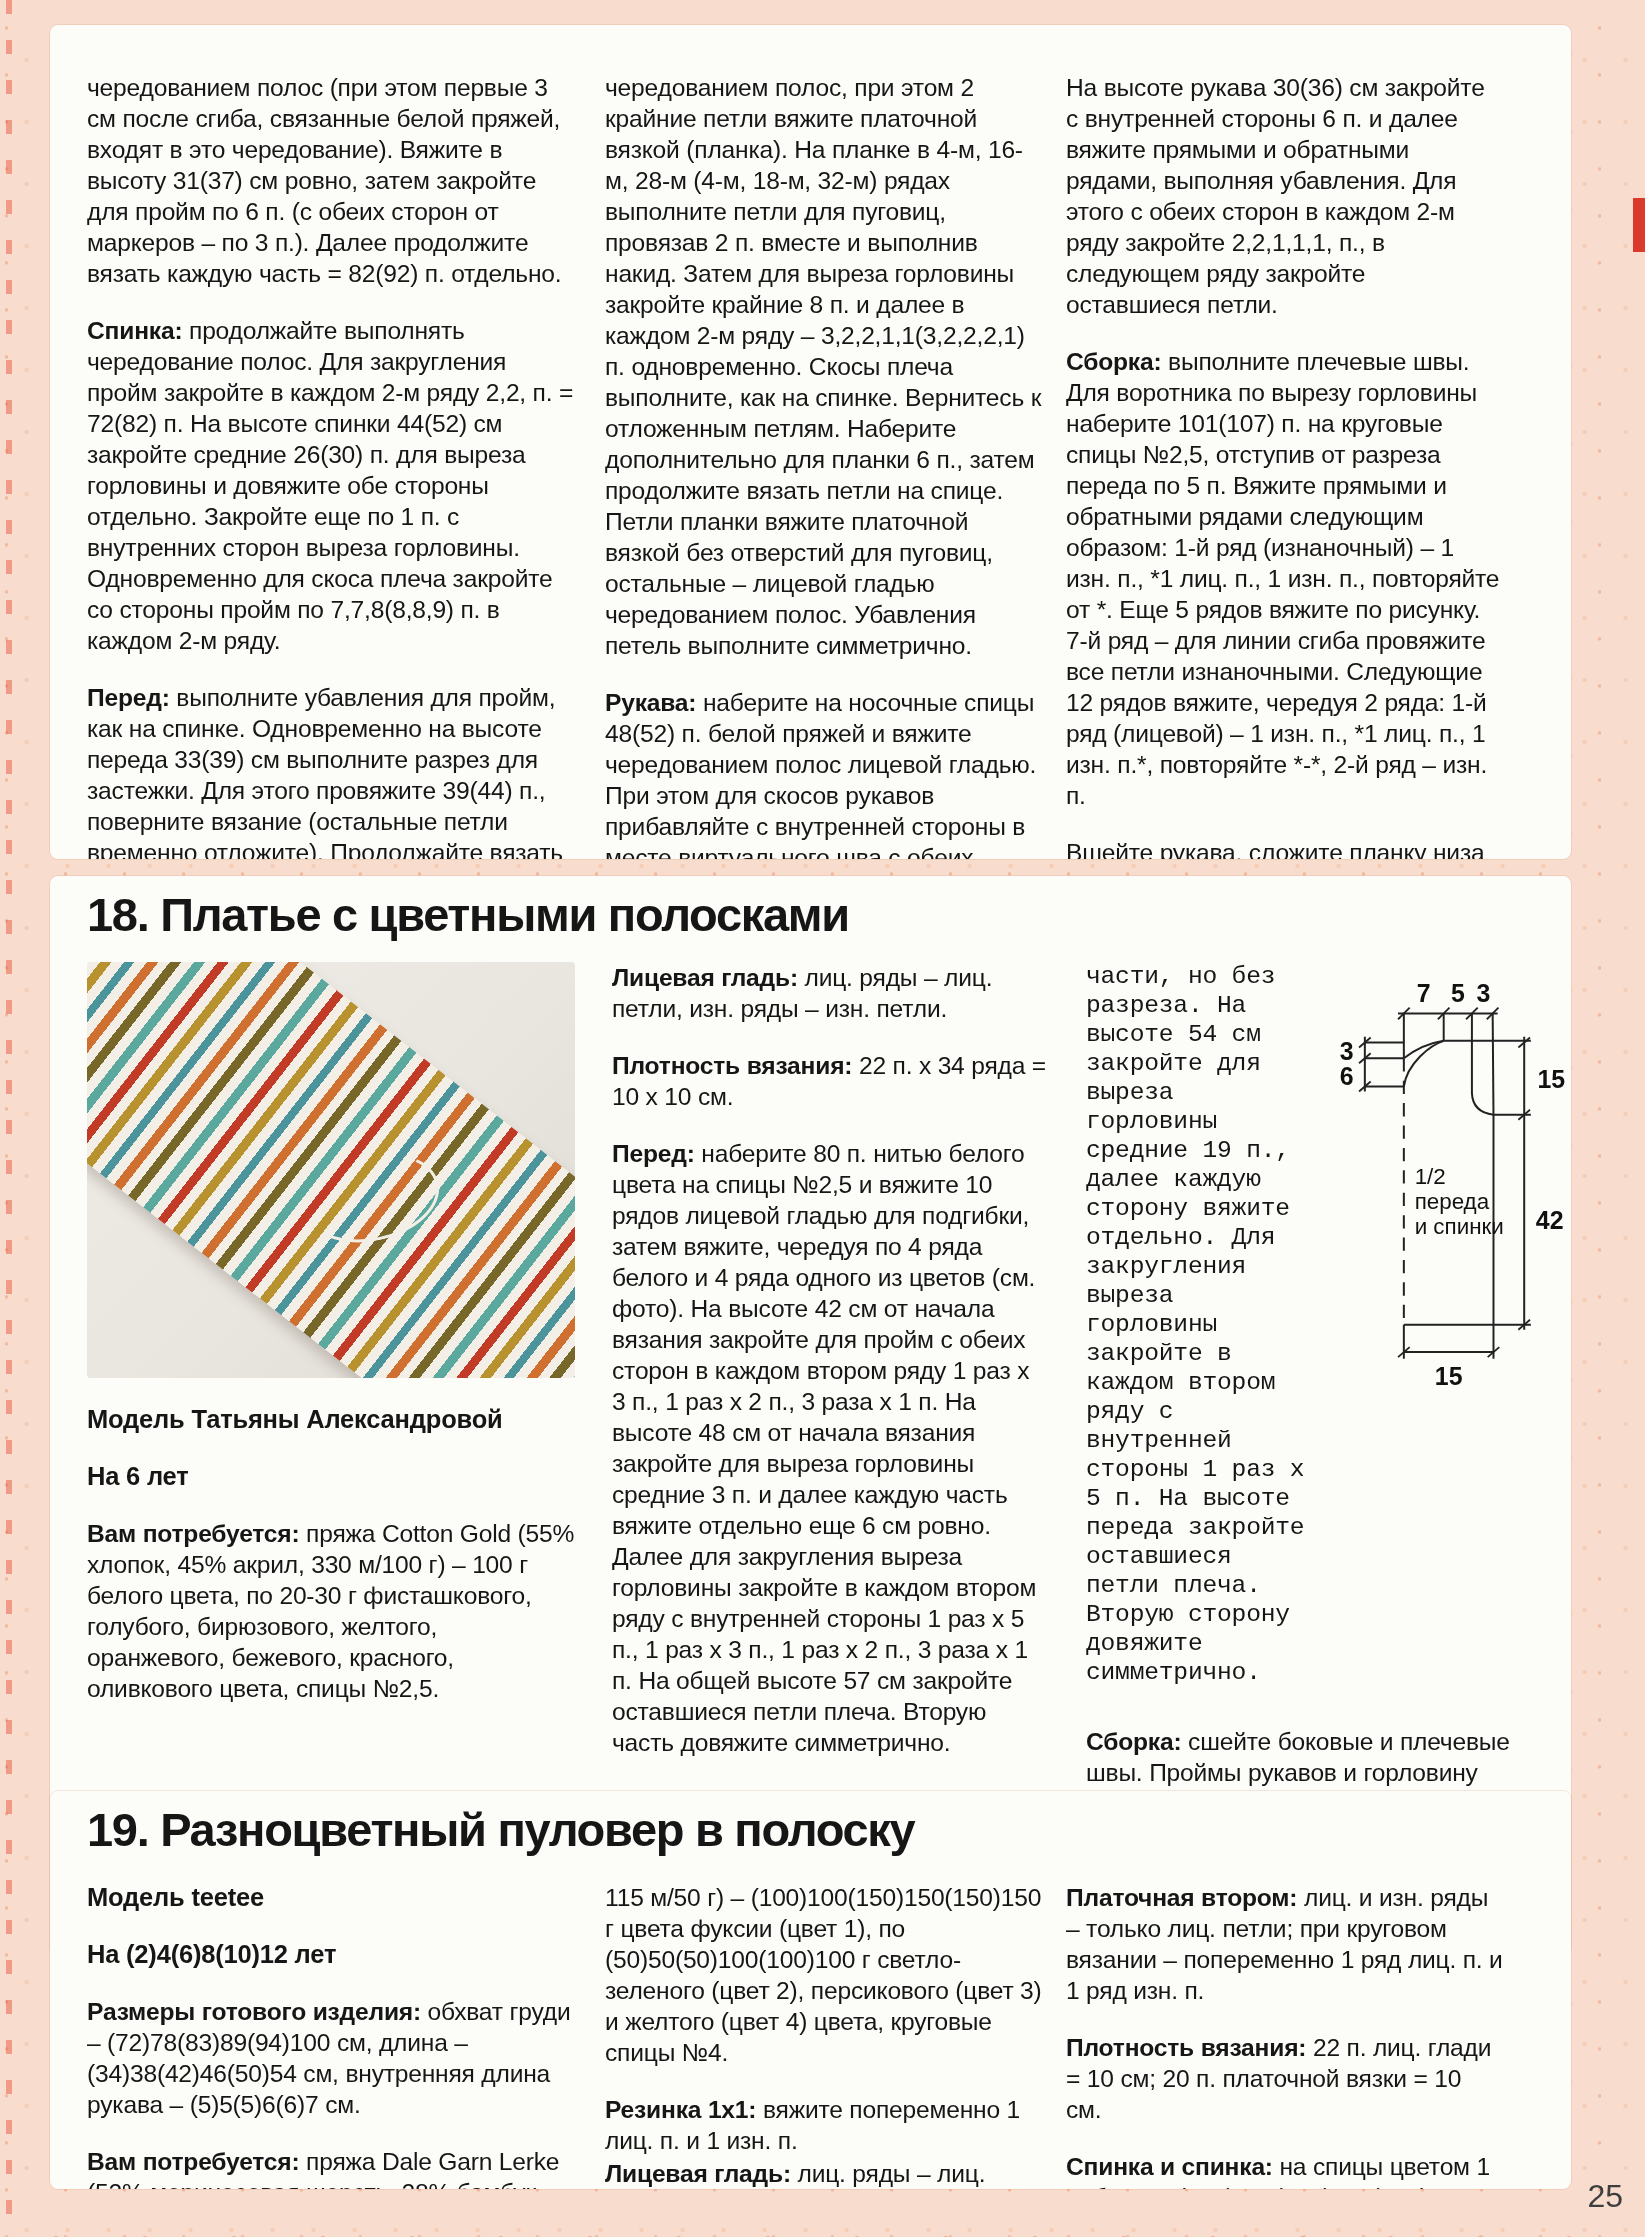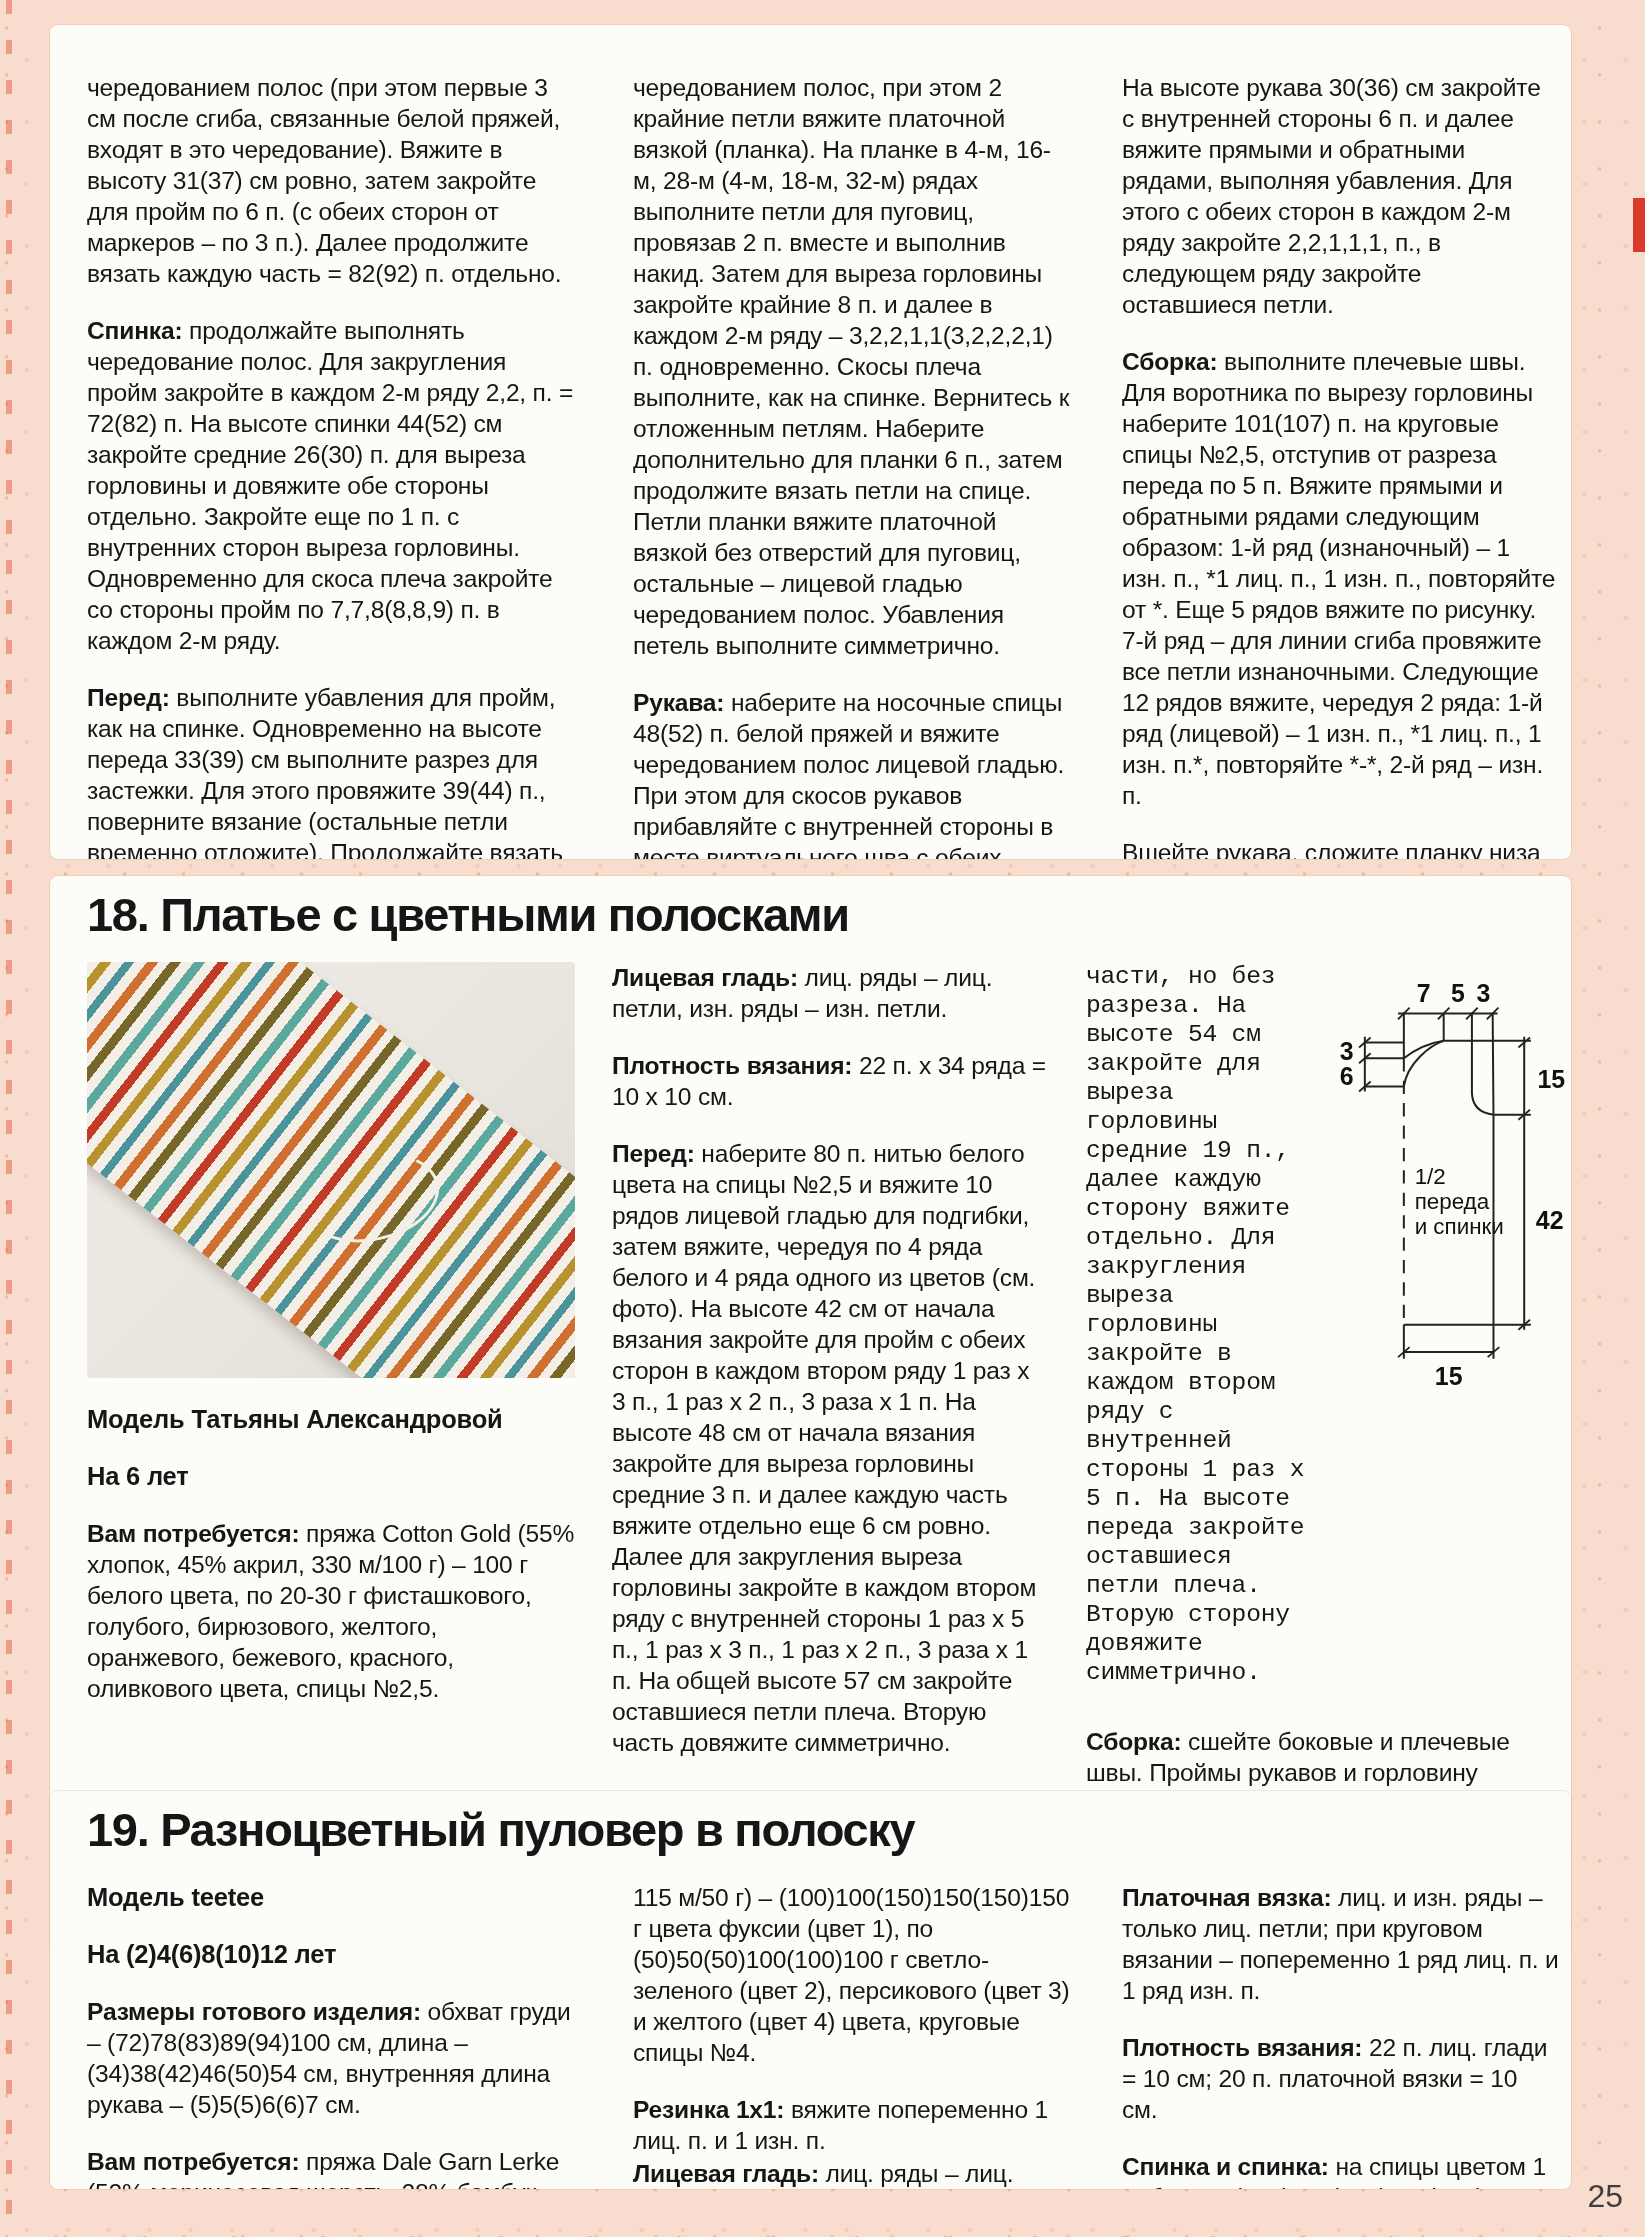--- a/index.html
+++ b/index.html
@@ -16,21 +16,21 @@
   }
   .edge-dashes{position:absolute;left:6.1px;top:0;bottom:0;width:6.1px;
     background:repeating-linear-gradient(180deg,#e65a40 0 14px,transparent 14px 40px);opacity:.5;}
   .red-tab{position:absolute;right:0;top:198px;width:13px;height:54px;background:#d93a2b;}
   .panel{position:absolute;left:50px;width:1521px;background:#fcfcf9;border-radius:8px;
     box-shadow:0 0 0 0.9px rgba(214,122,92,.18);overflow:hidden;}
   #panel1{top:24.6px;height:834px;}
   #panel2{top:876px;height:1080px;}
   #panel3{top:1791px;height:398px;}
 
-  .cols{display:grid;column-gap:52px;padding:47px 37px 0 37px;}
+  .cols{display:grid;column-gap:24px;padding:47px 37px 0 37px;}
   #panel1 .cols{grid-template-columns:494px 437px 437px;}
   #panel3 .cols{grid-template-columns:494px 437px 437px;padding-top:26px;}
 
   .para{margin:0 0 26px 0;font-size:24.6px;line-height:31px;letter-spacing:-0.2px;text-align:left;}
   .para b{font-weight:700;}
   .bold-line b{font-size:25.5px;}
 
   .sec-head{margin:0;padding:12.3px 0 0 37px;font-size:47px;line-height:53px;font-weight:800;letter-spacing:-1.3px;}
 
   .s18-grid{display:grid;grid-template-columns:488px 437px 488px;column-gap:37px;padding:21px 0 0 37px;}
@@ -178,21 +178,21 @@
       <p class="para bold-line"><b>На (2)4(6)8(10)12 лет</b></p>
       <p class="para"><b>Размеры готового изделия:</b><span> обхват груди – (72)78(83)89(94)100 см, длина – (34)38(42)46(50)54 см, внутренняя длина рукава – (5)5(5)6(6)7 см.</span></p>
       <p class="para"><b>Вам потребуется:</b><span> пряжа Dale Garn Lerke (52% мериносовая шерсть, 28% бамбук,</span></p>
     </div>
     <div>
       <p class="para"><b></b><span>115 м/50 г) – (100)100(150)150(150)150 г цвета фуксии (цвет 1), по (50)50(50)100(100)100 г светло-зеленого (цвет 2), персикового (цвет 3) и желтого (цвет 4) цвета, круговые спицы №4.</span></p>
       <p class="para" style="margin-bottom:1.8px"><b>Резинка 1х1:</b><span> вяжите попеременно 1 лиц. п. и 1 изн. п.</span></p>
       <p class="para"><b>Лицевая гладь:</b><span> лиц. ряды – лиц. петли, изн. ряды – изн. петли; при круговом вязании – только лиц. петли.</span></p>
     </div>
     <div>
-      <p class="para"><b>Платочная вязка:</b><span> лиц. и изн. ряды – только лиц. петли; при круговом вязании – попеременно 1 ряд лиц. п. и 1 ряд изн. п.</span></p>
+      <p class="para"><b>Платочная втором:</b><span> лиц. и изн. ряды – только лиц. петли; при круговом вязании – попеременно 1 ряд лиц. п. и 1 ряд изн. п.</span></p>
       <p class="para"><b>Плотность вязания:</b><span> 22 п. лиц. глади = 10 см; 20 п. платочной вязки = 10 см.</span></p>
       <p class="para"><b>Спинка и спинка:</b><span> на спицы цветом 1 наберите (160)172(184)196(208)220 п., вяжите вкруговую 3 ряда резинкой 1х1.</span></p>
     </div>
   </div>
 </section>
 
 <div class="pagenum">25</div>
 
 
 </body></html>

